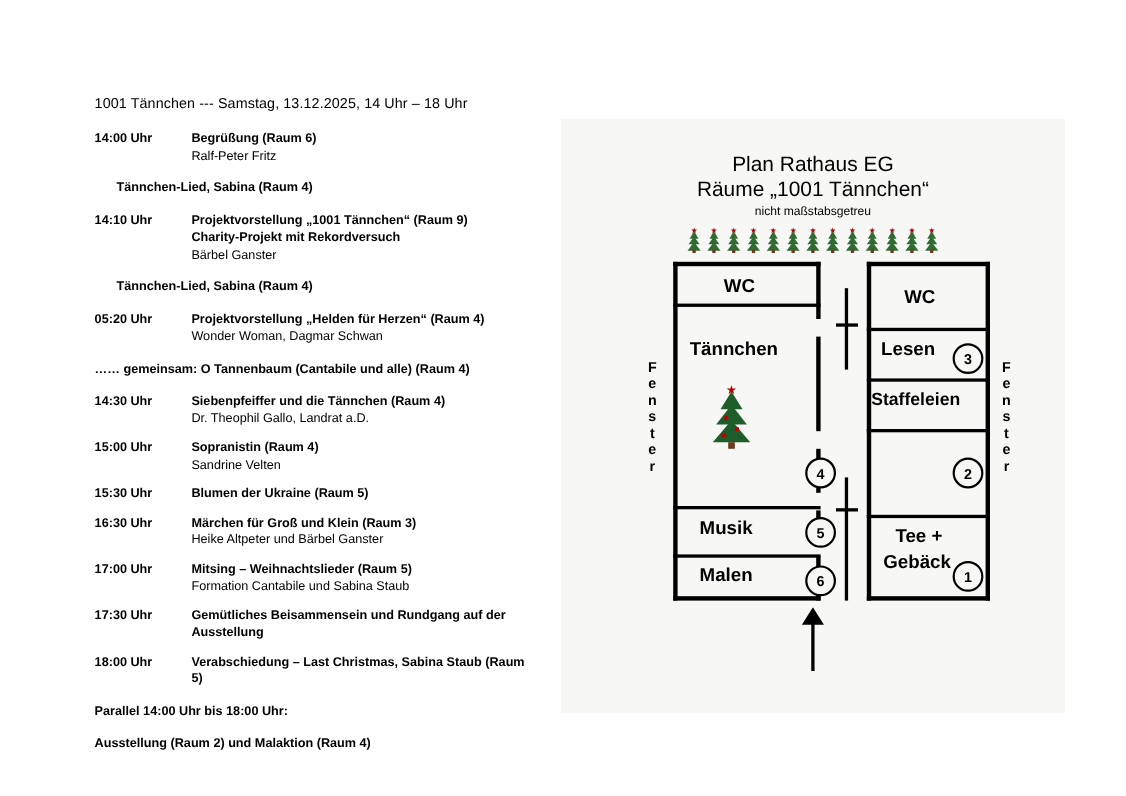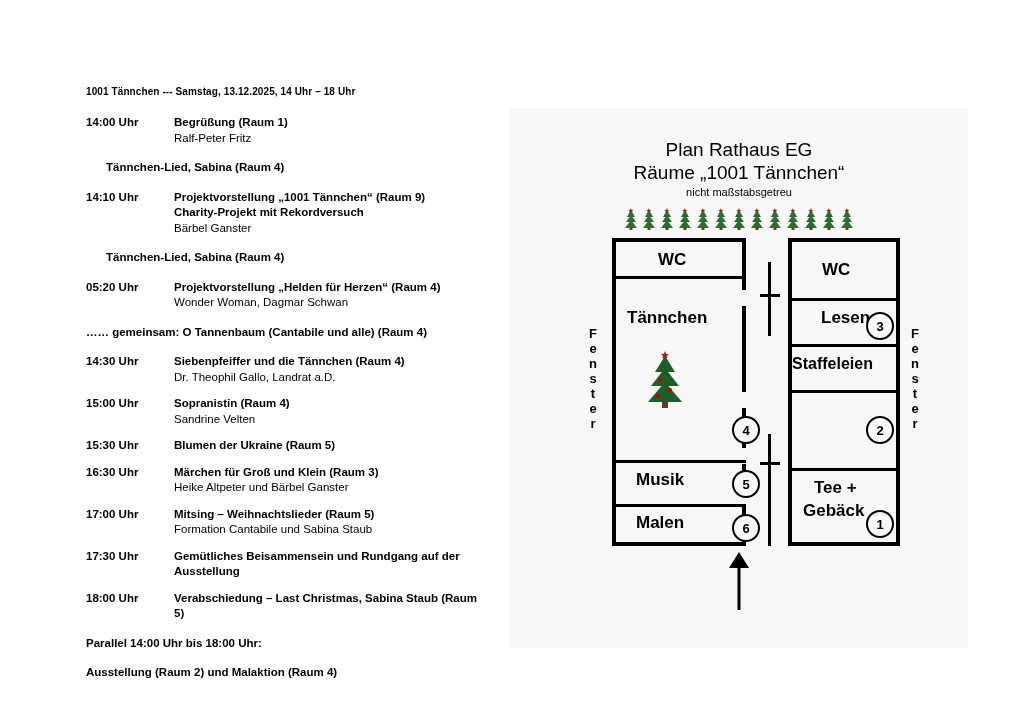--- a/index.html
+++ b/index.html
@@ -18,22 +18,22 @@
 
   
   #schedule {
     position: absolute;
     left: 86px;
     top: 86px;
     width: 400px;
   }
 
   .doc-title {
-    font-size: 10px;
-    font-weight: bold;
+    font-size: 13px;
+    font-weight: normal;
     margin-bottom: 18px;
     letter-spacing: 0.1px;
   }
 
   .entry {
     display: flex;
     align-items: flex-start;
     margin-bottom: 11px;
   }
   .entry .time {
@@ -219,21 +219,21 @@
 </head>
 <body>
 
 <div id="schedule">
 
   <div class="doc-title">1001 Tännchen --- Samstag, 13.12.2025, 14 Uhr – 18 Uhr</div>
 
   <div class="entry">
     <div class="time">14:00 Uhr</div>
     <div class="body">
-      <div class="head">Begrüßung (Raum 1)</div>
+      <div class="head">Begrüßung (Raum 6)</div>
       <div class="sub">Ralf-Peter Fritz</div>
     </div>
   </div>
 
   <div class="gap-sm"></div>
   <div class="standalone indent">Tännchen-Lied, Sabina (Raum 4)</div>
   <div class="gap-sm"></div>
 
   <div class="entry">
     <div class="time">14:10 Uhr</div>
@@ -460,21 +460,21 @@
     <div class="wall" style="left:214px; top:106px; width:112px; height:3px;"></div>
     <div class="wall" style="left:214px; top:152px; width:112px; height:3px;"></div>
     <div class="wall" style="left:214px; top:230px; width:112px; height:3px;"></div>
 
     <div class="room-label" style="left:84px; top:12px;">WC</div>
     <div class="room-label" style="left:53px; top:70px;">Tännchen</div>
     <div class="room-label" style="left:62px; top:232px;">Musik</div>
     <div class="room-label" style="left:62px; top:275px;">Malen</div>
 
     <div class="room-label" style="left:248px; top:22px;">WC</div>
-    <div class="room-label" style="left:227px; top:70px;margin-left:20px;">Lesen</div>
+    <div class="room-label" style="left:227px; top:70px;">Lesen</div>
     <div class="room-label small" style="left:218px; top:117px;">Staffeleien</div>
     <div class="room-label" style="left:240px; top:240px;">Tee +</div>
     <div class="room-label" style="left:229px; top:263px;">Gebäck</div>
 
     <div class="vfenster" style="left:10px; top:88px; width:18px;">
       <div>F<br>e<br>n<br>s<br>t<br>e<br>r</div>
     </div>
     <div class="vfenster" style="left:332px; top:88px; width:18px;">
       <div>F<br>e<br>n<br>s<br>t<br>e<br>r</div>
     </div>

